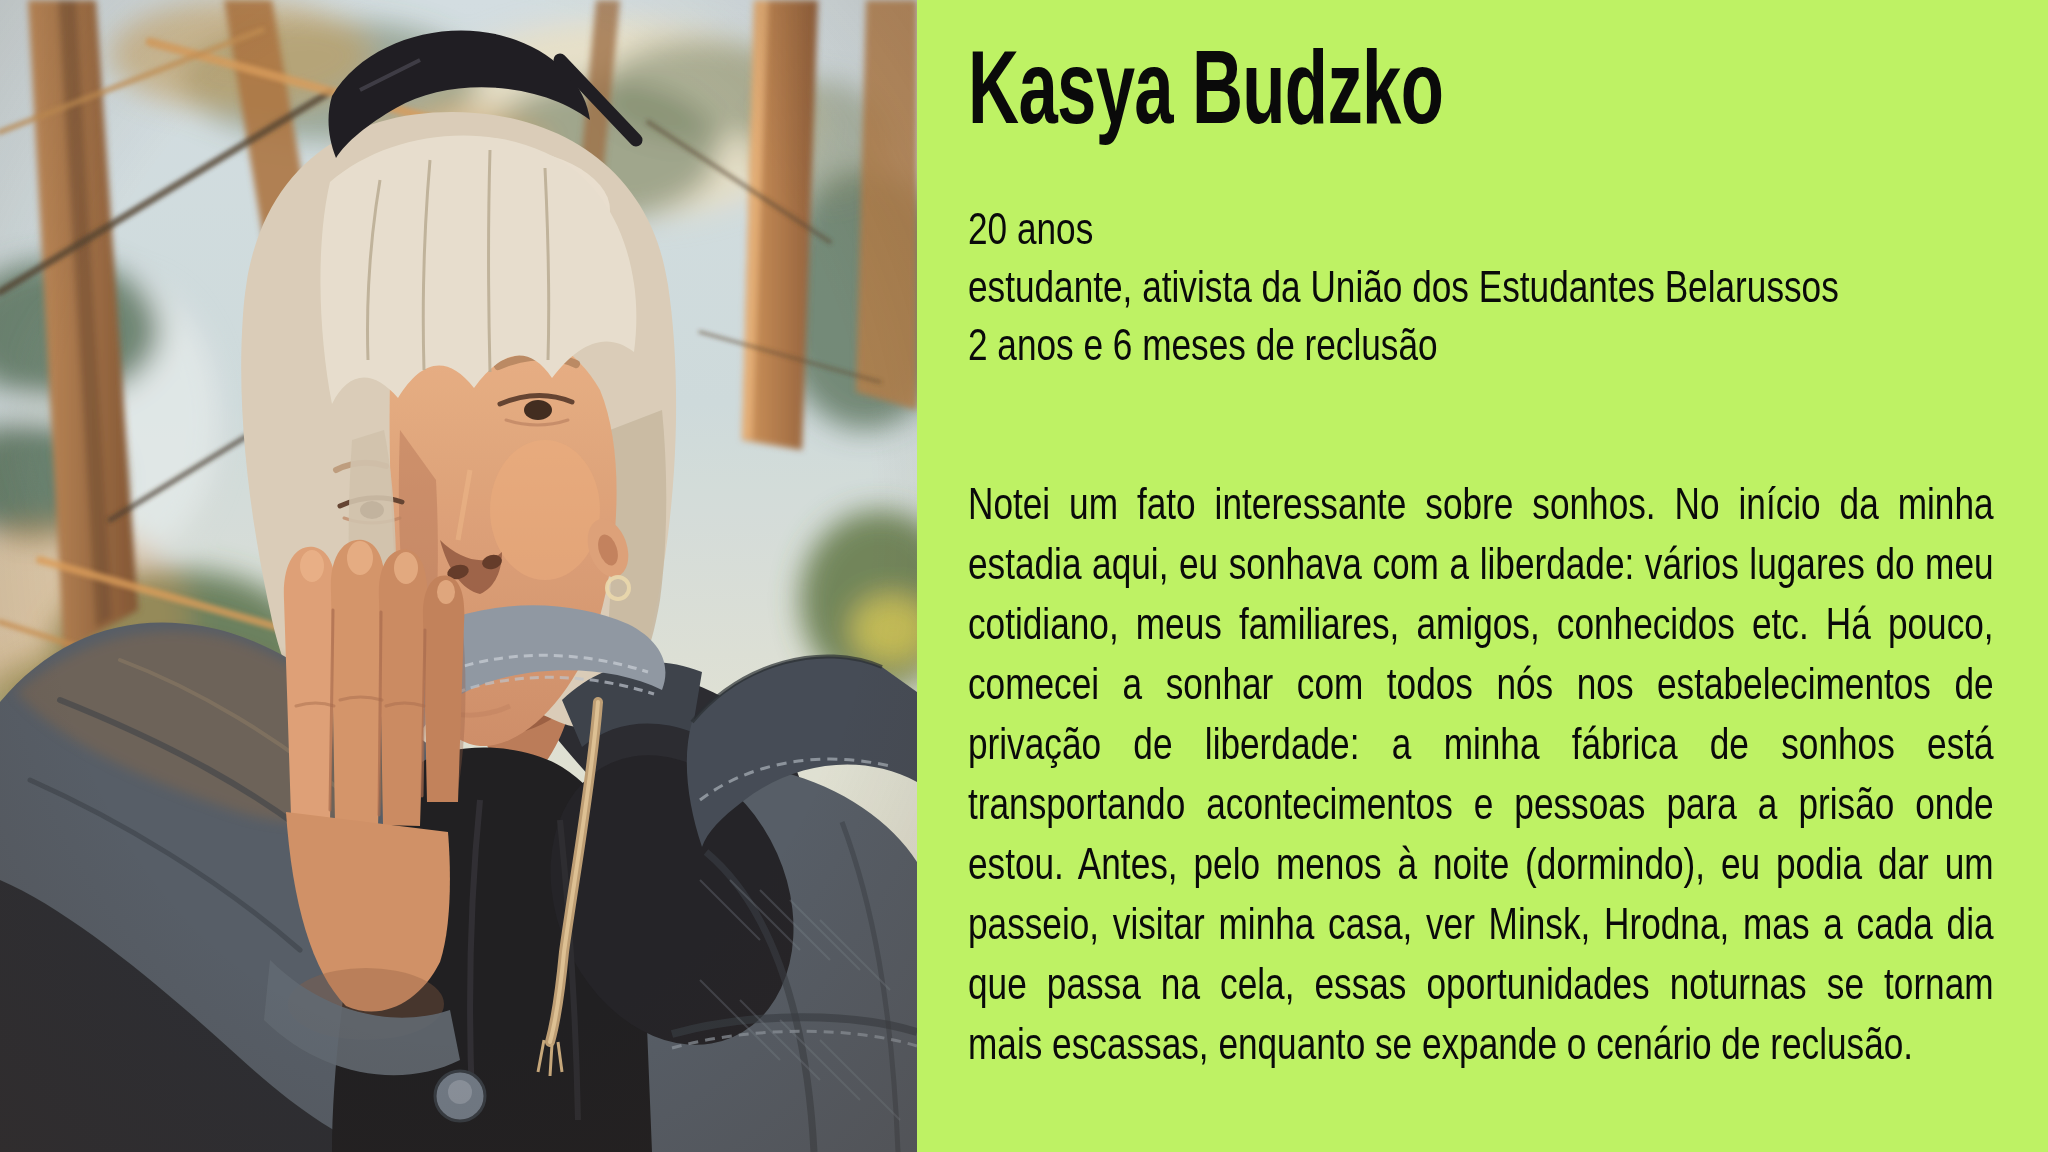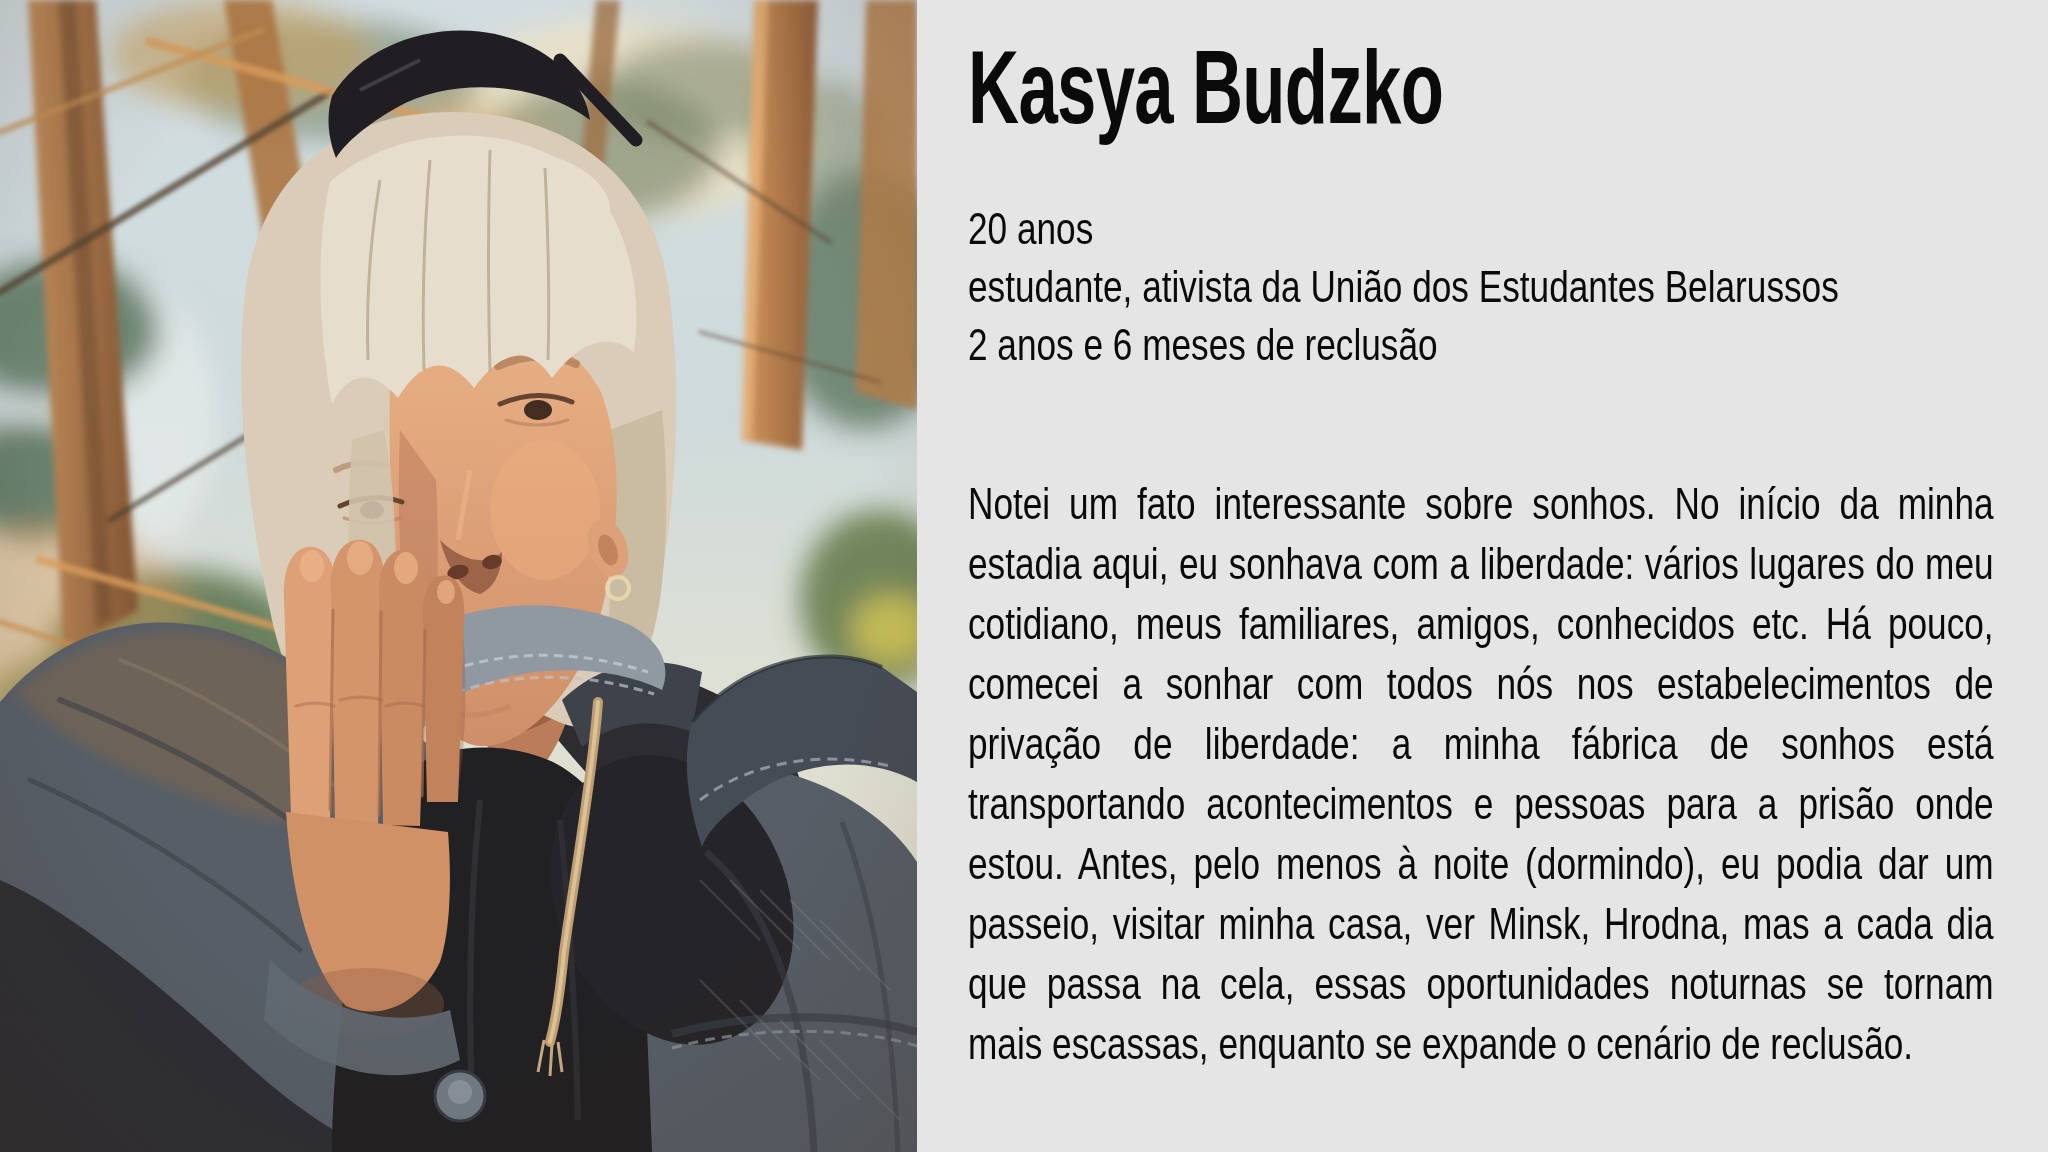--- a/index.html
+++ b/index.html
@@ -1,17 +1,17 @@
 <!DOCTYPE html>
 <html><head>
 <meta charset="utf-8">
 <style>
   html,body{margin:0;padding:0;background:#888;}
   .page{
-    position:relative;width:2048px;height:1152px;background:#e5e5e5;
+    position:relative;width:2048px;height:1152px;background:#bef264;
     overflow:hidden;font-family:"Liberation Sans", sans-serif;color:#0a0a0a;
   }
   .photo{position:absolute;left:0;top:0;width:917px;height:1152px;overflow:hidden;}
   .photo svg{display:block;width:917px;height:1152px;}
   .title{
     position:absolute;left:968px;top:30px;margin:0;white-space:nowrap;
     font-size:104px;font-weight:700;line-height:1.1;letter-spacing:-1px;
     transform:scaleX(0.68);transform-origin:left top;
   }
   .details{

